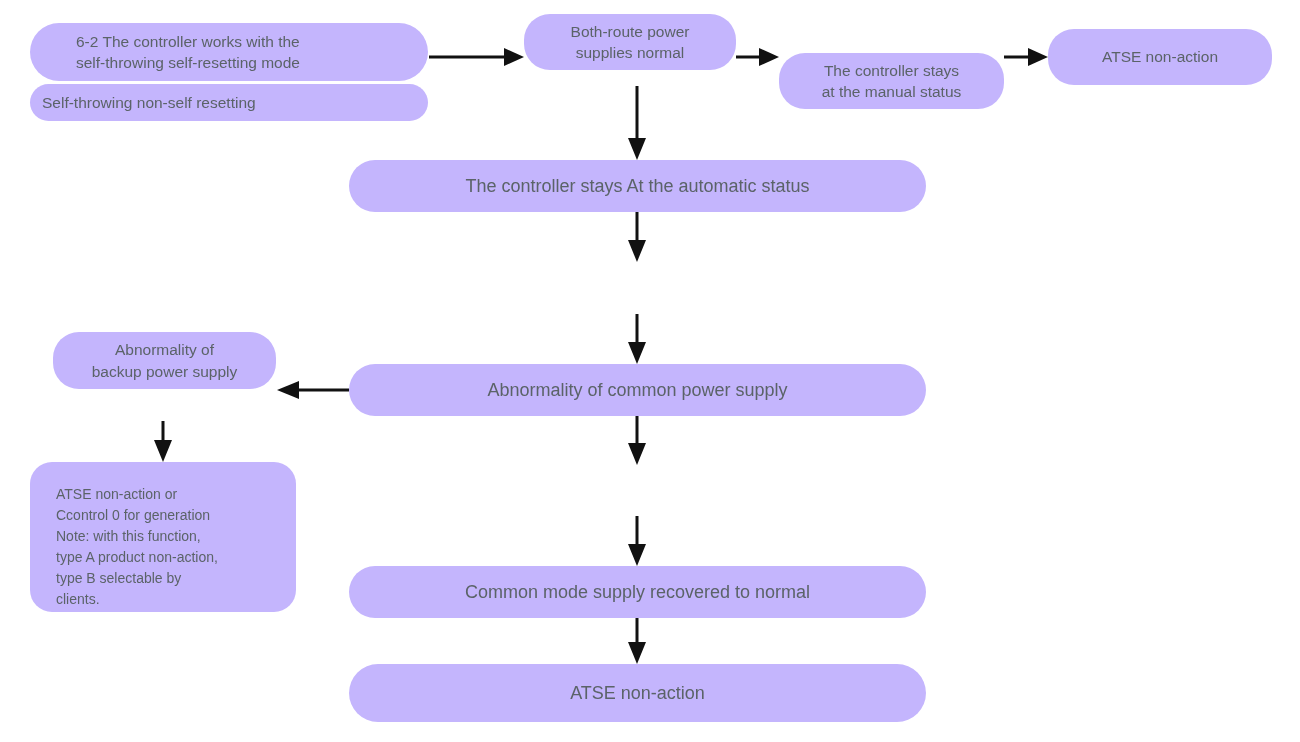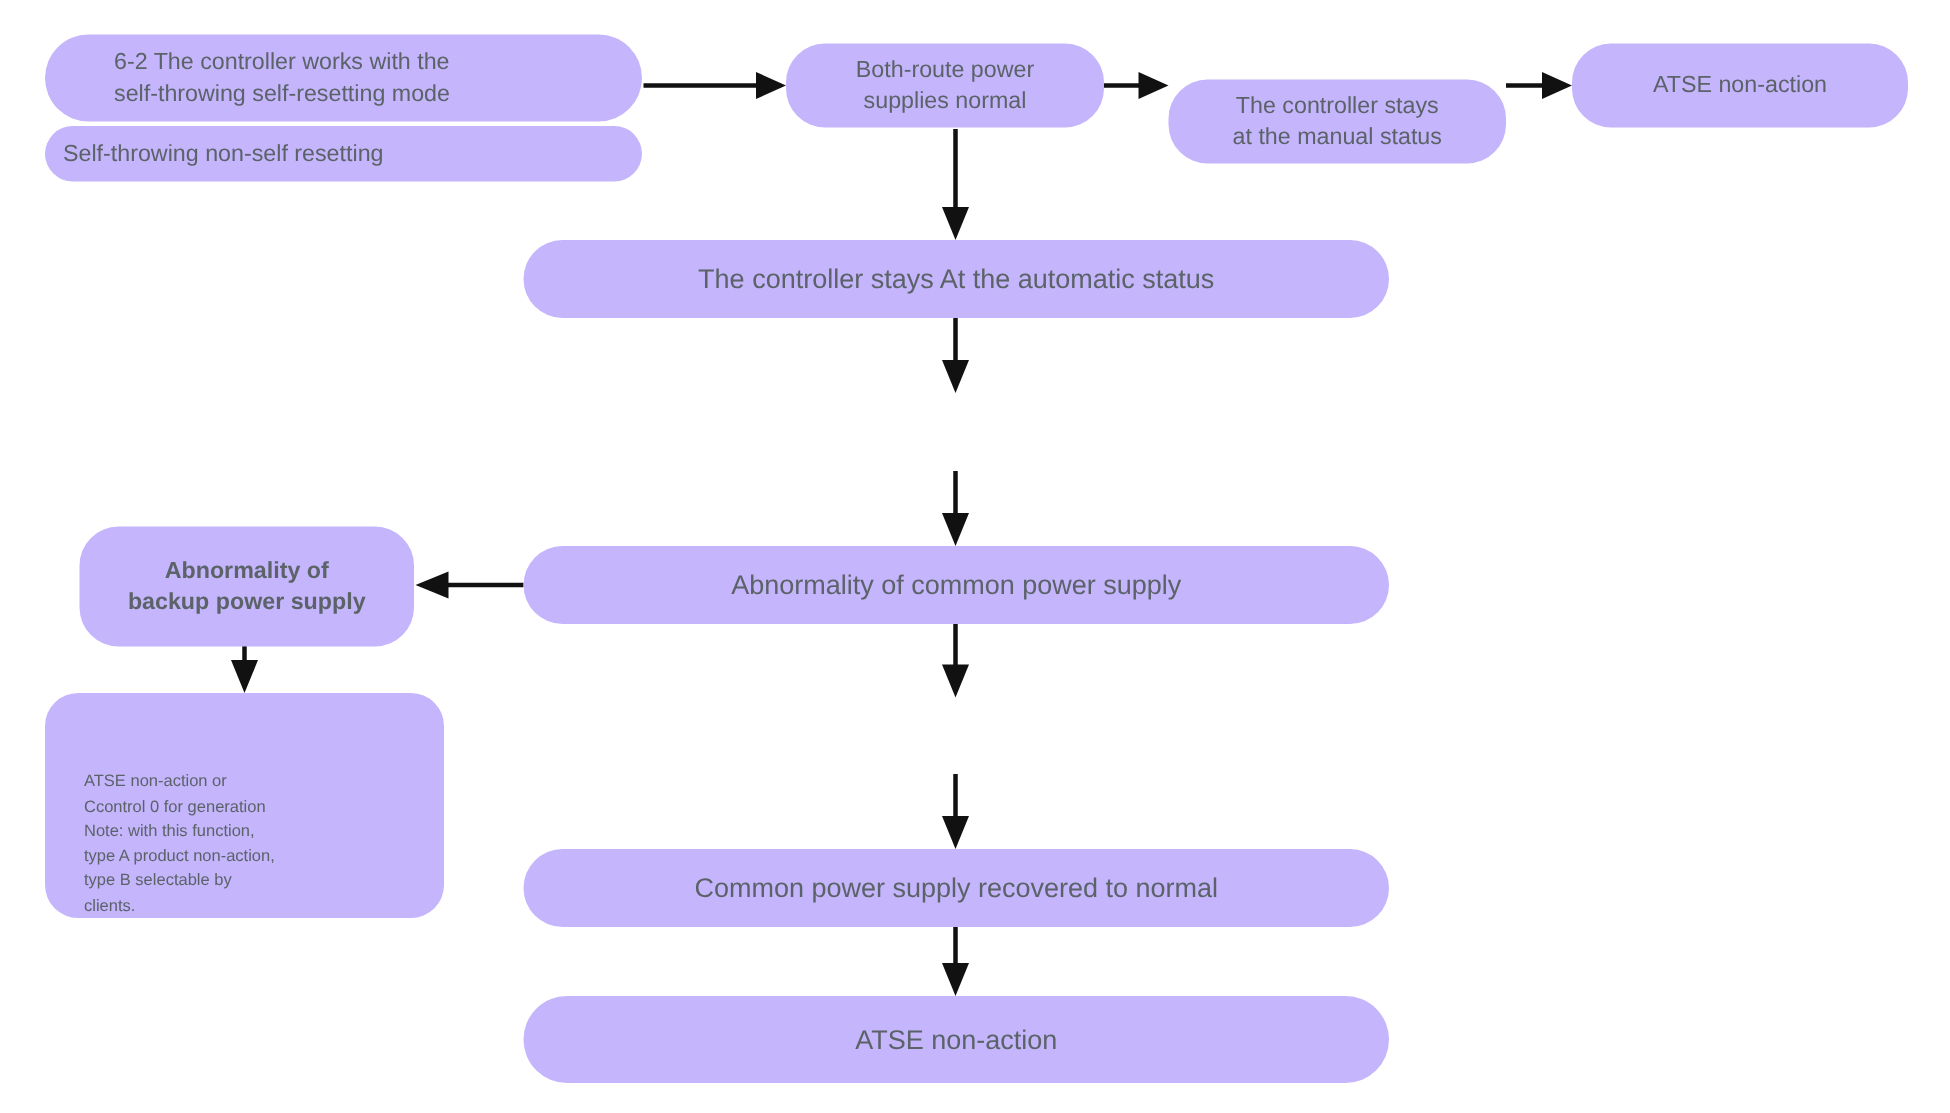--- a/index.html
+++ b/index.html
@@ -45,23 +45,23 @@
     text-align: left;
   }
 
   .node.chain {
     border-radius: 32px;
     font-size: 18px;
   }
 
   .node.note {
     border-radius: 22px;
-    font-size: 11px;
+    font-size: 14px;
     line-height: 1.5;
-    align-items: flex-end;
+    align-items: center;
     padding-top: 20px;
     padding-left: 26px;
   }
 
   .node.small {
     font-size: 15.5px;
     border-radius: 26px;
   }
 
   .svg-layer {
@@ -148,21 +148,21 @@
 
   <div class="node small left-align" style="left:30px; top:23px; width:398px; height:58px; padding-left:46px; border-radius:30px;">
     <span>6-2 The controller works with the
 self-throwing self-resetting mode</span>
   </div>
 
   <div class="node small left-align" style="left:30px; top:84px; width:398px; height:37px; padding-left:12px; border-radius:20px;">
     <span>Self-throwing non-self resetting</span>
   </div>
 
-  <div class="node small" style="left:524px; top:29px; width:212px; height:56px;">
+  <div class="node small" style="left:524px; top:14px; width:212px; height:56px;">
     <span>Both-route power
 supplies normal</span>
   </div>
 
   <div class="node small" style="left:779px; top:29px; width:225px; height:56px;margin-top:24px;">
     <span>The controller stays
 at the manual status</span>
   </div>
 
   <div class="node small" style="left:1048px; top:29px; width:224px; height:56px;">
@@ -173,28 +173,28 @@
     <span>The controller stays At the automatic status</span>
   </div>
 
 
   <div class="node chain" style="left:349px; top:364px; width:577px; height:52px;">
     <span>Abnormality of common power supply</span>
   </div>
 
 
   <div class="node chain" style="left:349px; top:566px; width:577px; height:52px;">
-    <span>Common power supply recovered to normal</span>
+    <span>Common mode supply recovered to normal</span>
   </div>
 
   <div class="node chain" style="left:349px; top:664px; width:577px; height:58px;">
     <span>ATSE non-action</span>
   </div>
 
-  <div class="node small" style="left:53px; top:351px; width:223px; height:80px;font-weight:bold;">
+  <div class="node small" style="left:53px; top:332px; width:223px; height:57px;">
     <span>Abnormality of
 backup power supply</span>
   </div>
 
   <div class="node note left-align" style="left:30px; top:462px; width:266px; height:150px;">
     <span>ATSE non-action or
 Ccontrol 0 for generation
 Note: with this function,
 type A product non-action,
 type B selectable by

